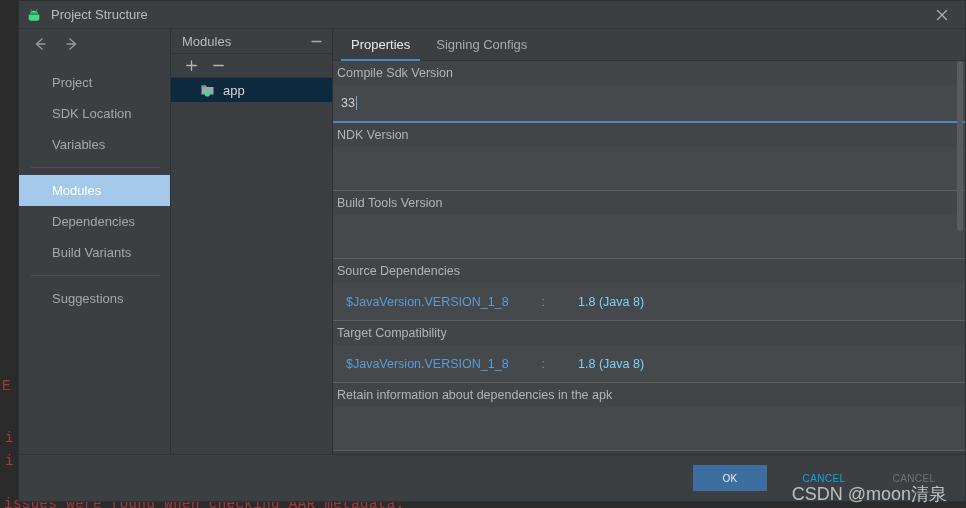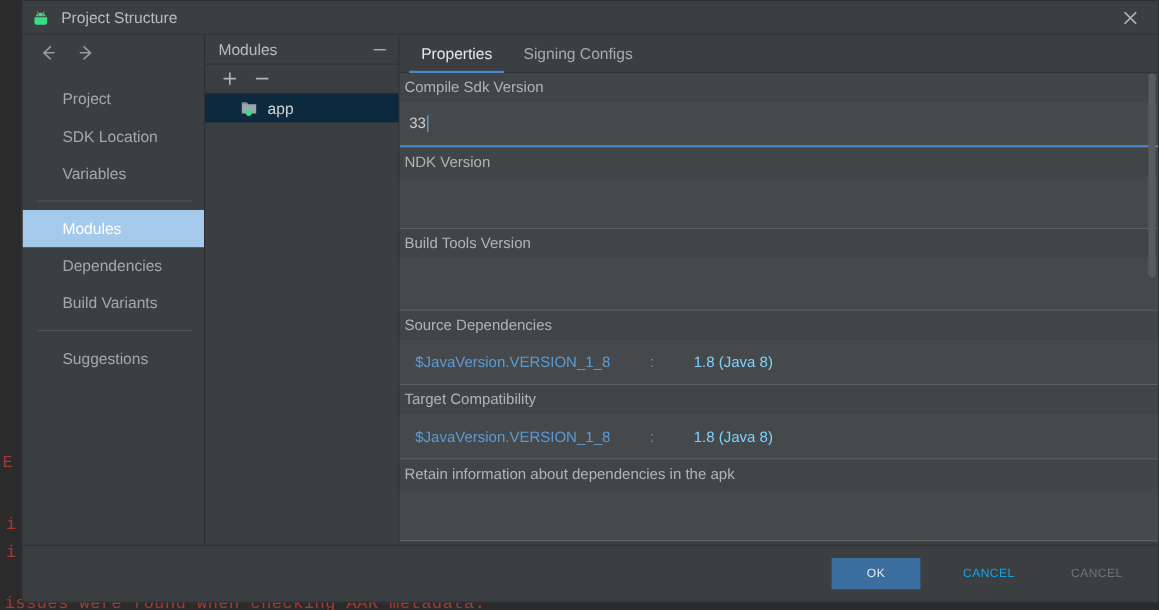--- a/index.html
+++ b/index.html
@@ -464,14 +464,15 @@
           <div id="props-scrollbar-thumb"></div>
         </div>
       </div>
     </div>
   </div>
 
   <div id="button-bar">
     <button id="ok-button" class="dlg-btn">OK</button>
     <button id="cancel-button" class="dlg-btn">CANCEL</button>
     <button id="apply-button" class="dlg-btn">CANCEL</button>
+    <div id="watermark">CSDN @moon清泉</div>
   </div>
 </div>
 
 </body></html>

